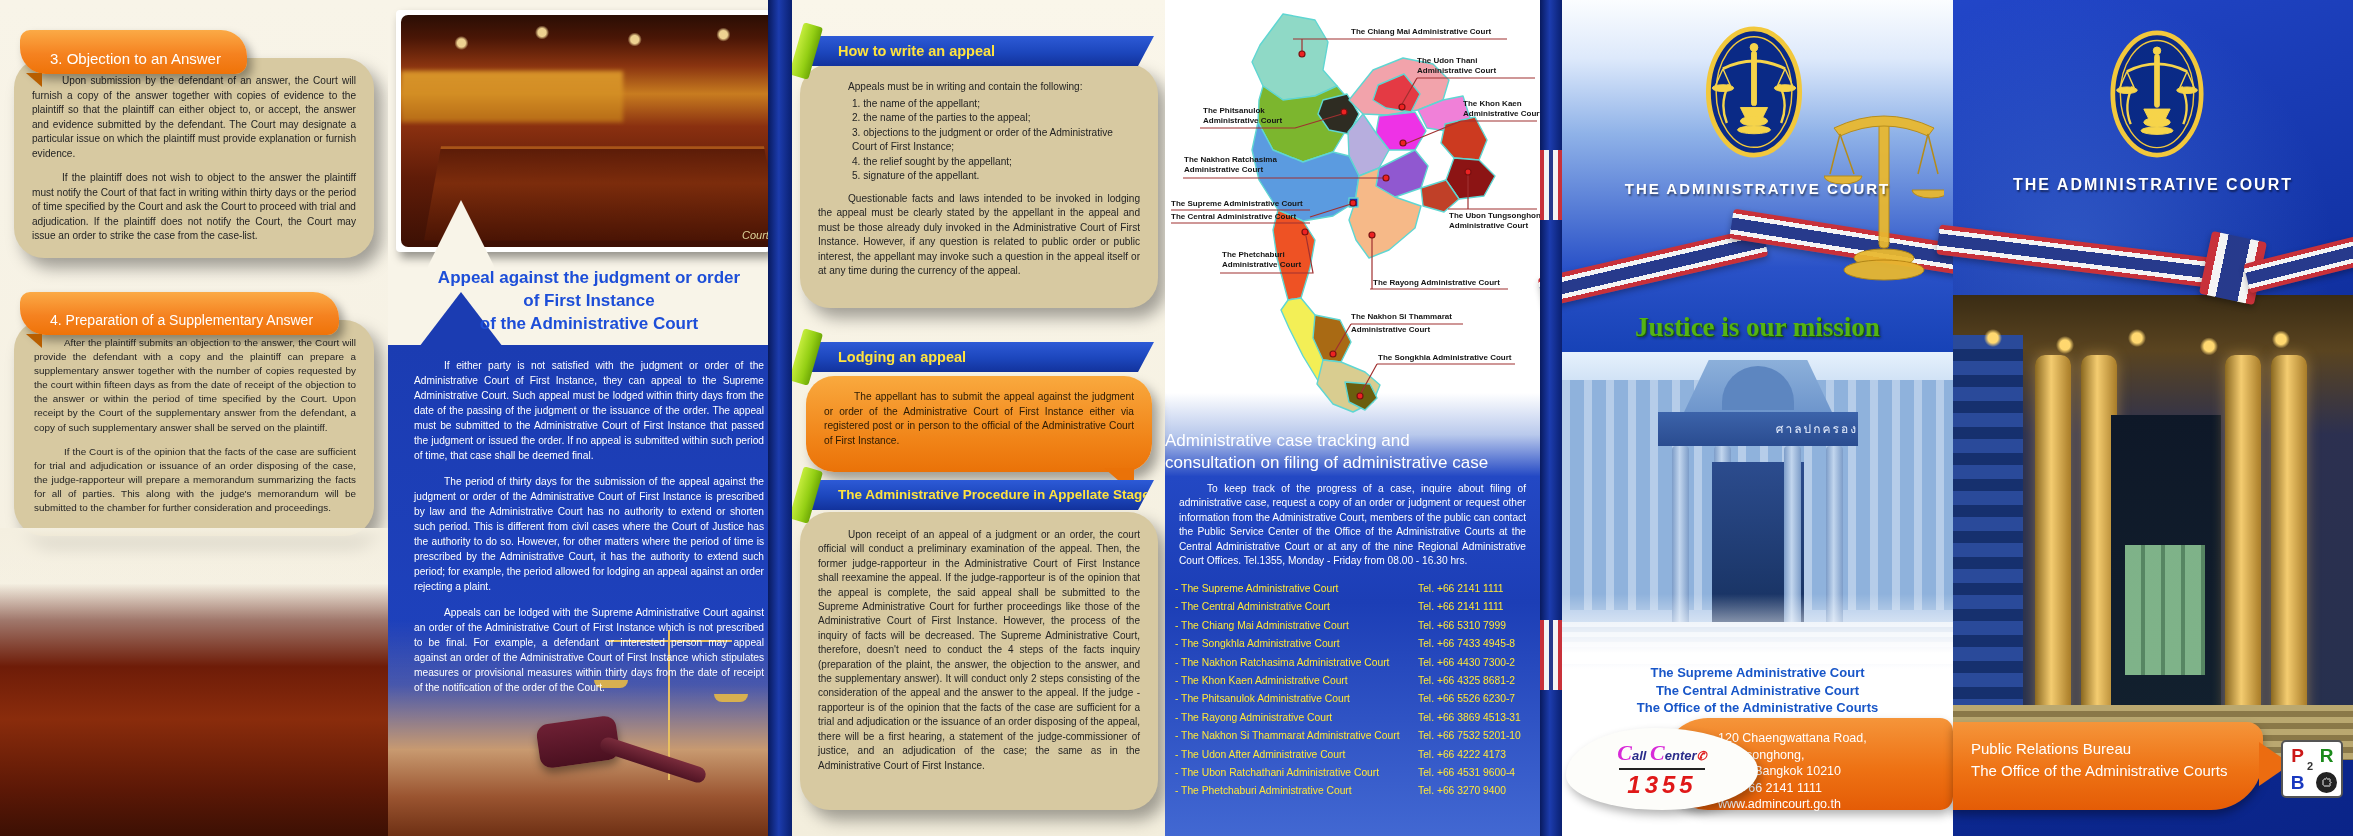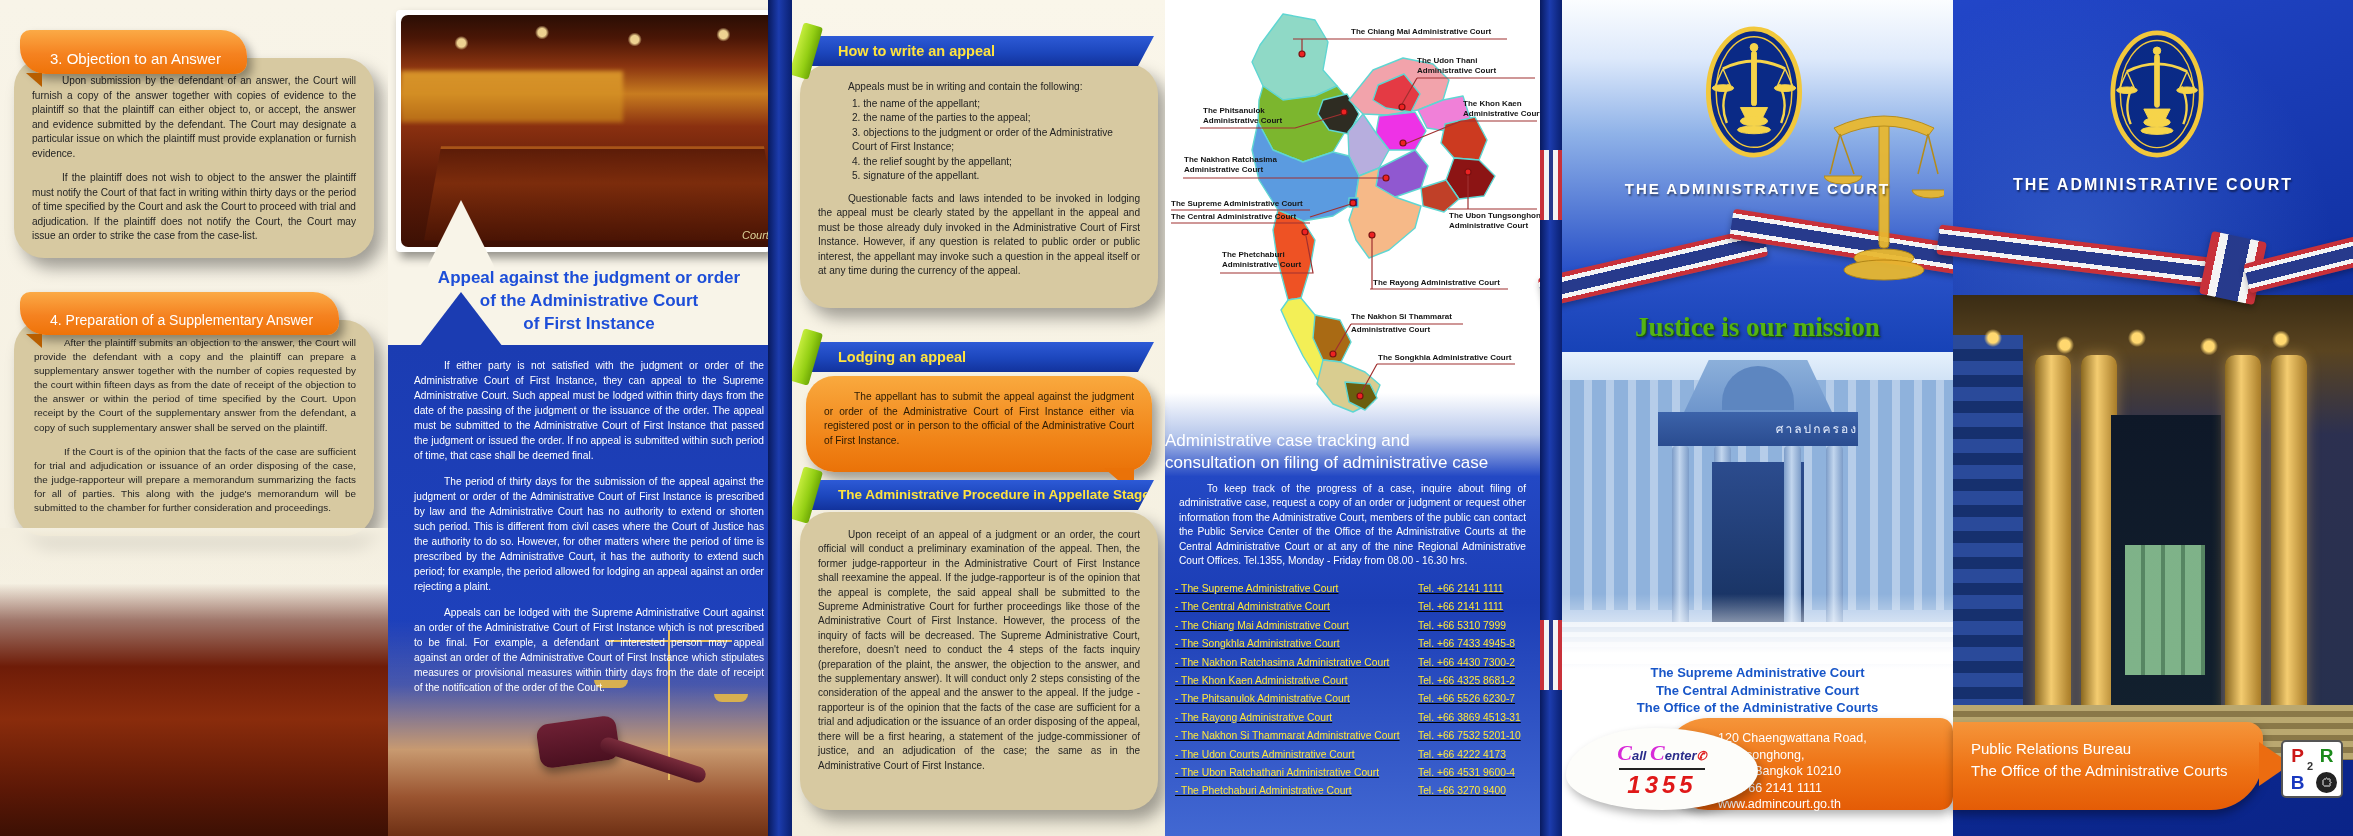--- a/index.html
+++ b/index.html
@@ -67,21 +67,21 @@
   .bubble::after{content:"";position:absolute;right:18px;bottom:-22px;width:0;height:0;
       border-top:26px solid #ea7208;border-left:30px solid transparent;}
   .bubble p{margin:0;text-indent:30px;}
   
   #p4{left:1165px;top:0;width:375px;height:836px;
       background:linear-gradient(180deg,#ffffff 0%,#ffffff 47%,#b9c9ec 52%,#2348c4 57%,#1c3eb6 72%,#4268d2 100%);}
   .maplabel{position:absolute;font-size:8px;line-height:10px;color:#151515;font-weight:bold;white-space:nowrap;z-index:2;}
   .p4title{position:absolute;left:0;top:430px;width:375px;text-align:left;color:#fff;font-size:17px;line-height:22px;font-weight:normal;z-index:2;}
   .p4para{position:absolute;left:0;top:482px;width:375px;padding:0 14px;box-sizing:border-box;color:#fff;font-size:10.2px;line-height:14.4px;text-align:justify;z-index:2;}
   .p4para p{margin:0;text-indent:28px;}
-  .courtlist{position:absolute;left:0;top:580px;width:307px;padding:0 6px 0 10px;box-sizing:border-box;z-index:2;text-decoration:underline;}
+  .courtlist{position:absolute;left:0;top:580px;width:307px;padding:0 6px 0 10px;box-sizing:border-box;z-index:2;}
   .courtrow{display:grid;grid-template-columns:243px 1fr;color:#ffe838;font-size:10.3px;height:18.4px;line-height:18.4px;white-space:nowrap;}
   
   #p5{left:1562px;top:0;width:391px;height:836px;
       background:linear-gradient(180deg,#fbfdff 0%,#dde9fb 7%,#8fb2e8 16%,#2a52c8 32%,#0f3cb0 46%,#1040b8 52%,#ffffff 80%);}
   .brand{position:absolute;width:100%;text-align:center;color:#fff;font-weight:bold;letter-spacing:2px;
       text-shadow:1px 2px 2px rgba(0,0,0,.5);z-index:4;}
   .slogan{position:absolute;left:0;top:312px;width:391px;text-align:center;z-index:5;
       font-family:"Liberation Serif",serif;font-weight:bold;font-size:27px;color:#55b414;
       text-shadow:1px 1px 0 #1e5a04,2px 2px 3px rgba(0,0,0,.45);}
   .building-day{position:absolute;left:0;top:352px;width:391px;height:310px;z-index:2;
@@ -185,22 +185,22 @@
         <div class="lights"></div>
         <div class="wall"></div>
         <div class="bench"></div>
         <span class="caption">Courtroom</span>
       </div>
     </div>
     <div class="tri-white"></div>
     <div class="tri-blue"></div>
     <div class="p2title">
       <div>Appeal against the judgment or order</div>
+      <div>of First Instance</div>
       <div>of the Administrative Court</div>
-      <div>of First Instance</div>
     </div>
     <div class="p2text">
       <p>If either party is not satisfied with the judgment or order of the Administrative Court of First Instance, they can appeal to the Supreme Administrative Court. Such appeal must be lodged within thirty days from the date of the passing of the judgment or the issuance of the order. The appeal must be submitted to the Administrative Court of First Instance that passed the judgment or issued the order. If no appeal is submitted within such period of time, that case shall be deemed final.</p>
       <p>The period of thirty days for the submission of the appeal against the judgment or order of the Administrative Court of First Instance is prescribed by law and the Administrative Court has no authority to extend or shorten such period. This is different from civil cases where the Court of Justice has the authority to do so. However, for other matters where the period of time is prescribed by the Administrative Court, it has the authority to extend such period; for example, the period allowed for lodging an appeal against an order rejecting a plaint.</p>
       <p>Appeals can be lodged with the Supreme Administrative Court against an order of the Administrative Court of First Instance which is not prescribed to be final. For example, a defendant or interested person may appeal against an order of the Administrative Court of First Instance which stipulates measures or provisional measures within thirty days from the date of receipt of the notification of the order of the Court.</p>
     </div>
     <div class="photo-gavel">
       <div class="scale-sil"></div>
       <div class="scale-arm"></div>
       <div class="scale-panL"></div>
@@ -378,21 +378,21 @@
         </div>
       <div class="courtrow">
           <span>- The Rayong Administrative Court</span>
           <span>Tel. +66 3869 4513-31</span>
         </div>
       <div class="courtrow">
           <span>- The Nakhon Si Thammarat Administrative Court</span>
           <span>Tel. +66 7532 5201-10</span>
         </div>
       <div class="courtrow">
-          <span>- The Udon Courts Administrative Court</span>
+          <span>- The Udon After Administrative Court</span>
           <span>Tel. +66 4222 4173</span>
         </div>
       <div class="courtrow">
           <span>- The Ubon Ratchathani Administrative Court</span>
           <span>Tel. +66 4531 9600-4</span>
         </div>
       <div class="courtrow">
           <span>- The Phetchaburi Administrative Court</span>
           <span>Tel. +66 3270 9400</span>
         </div>

